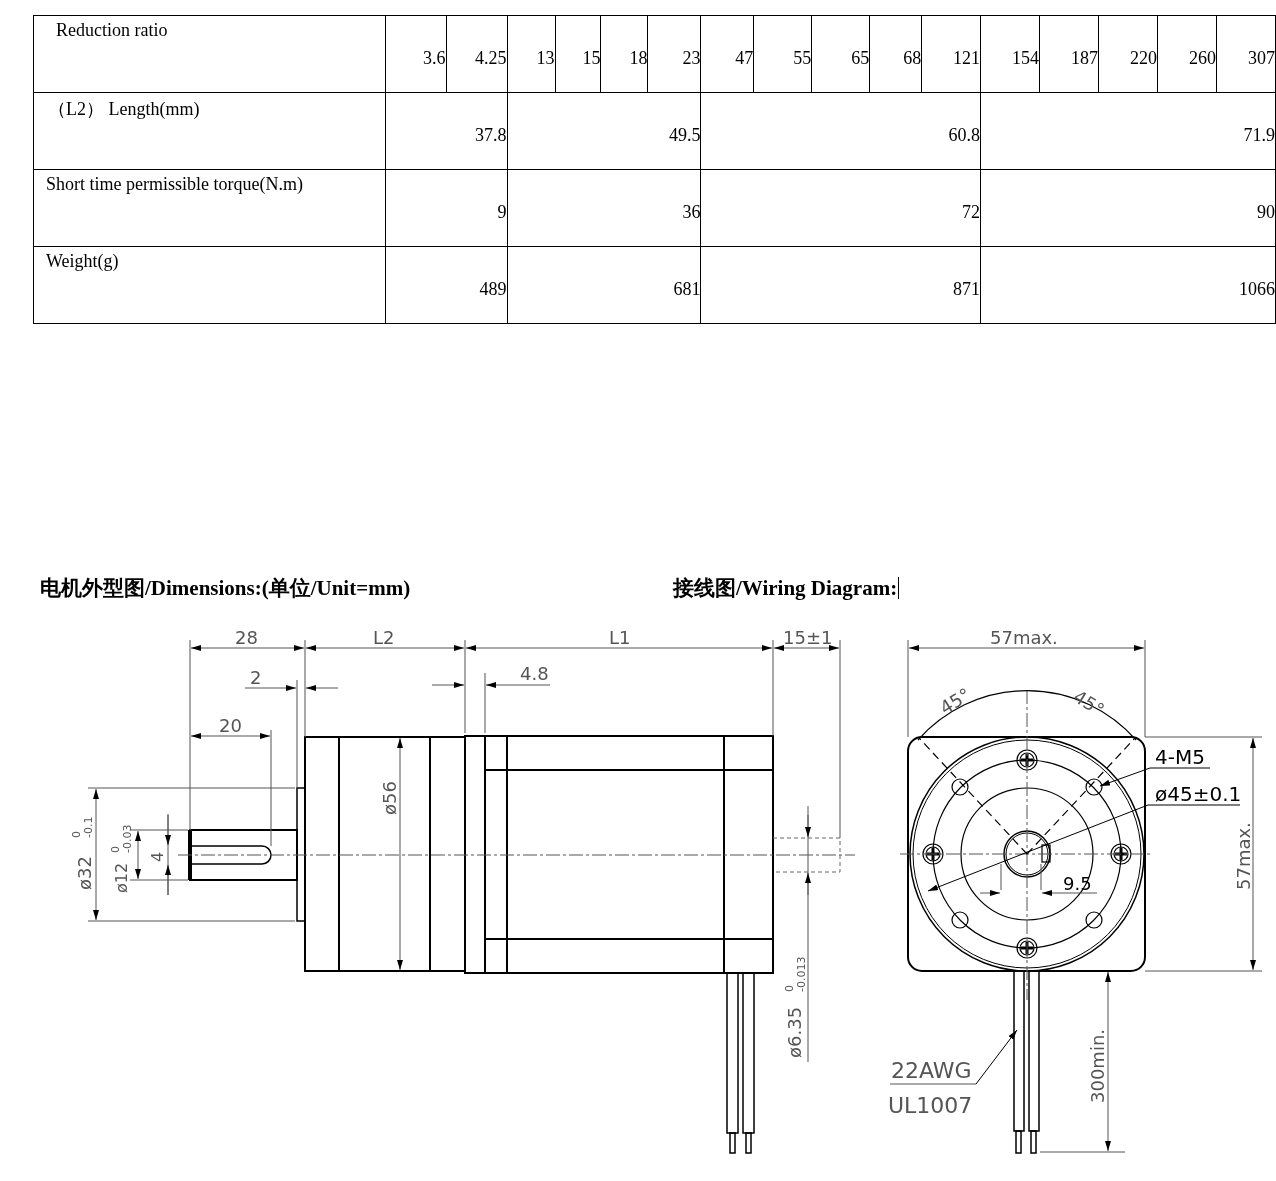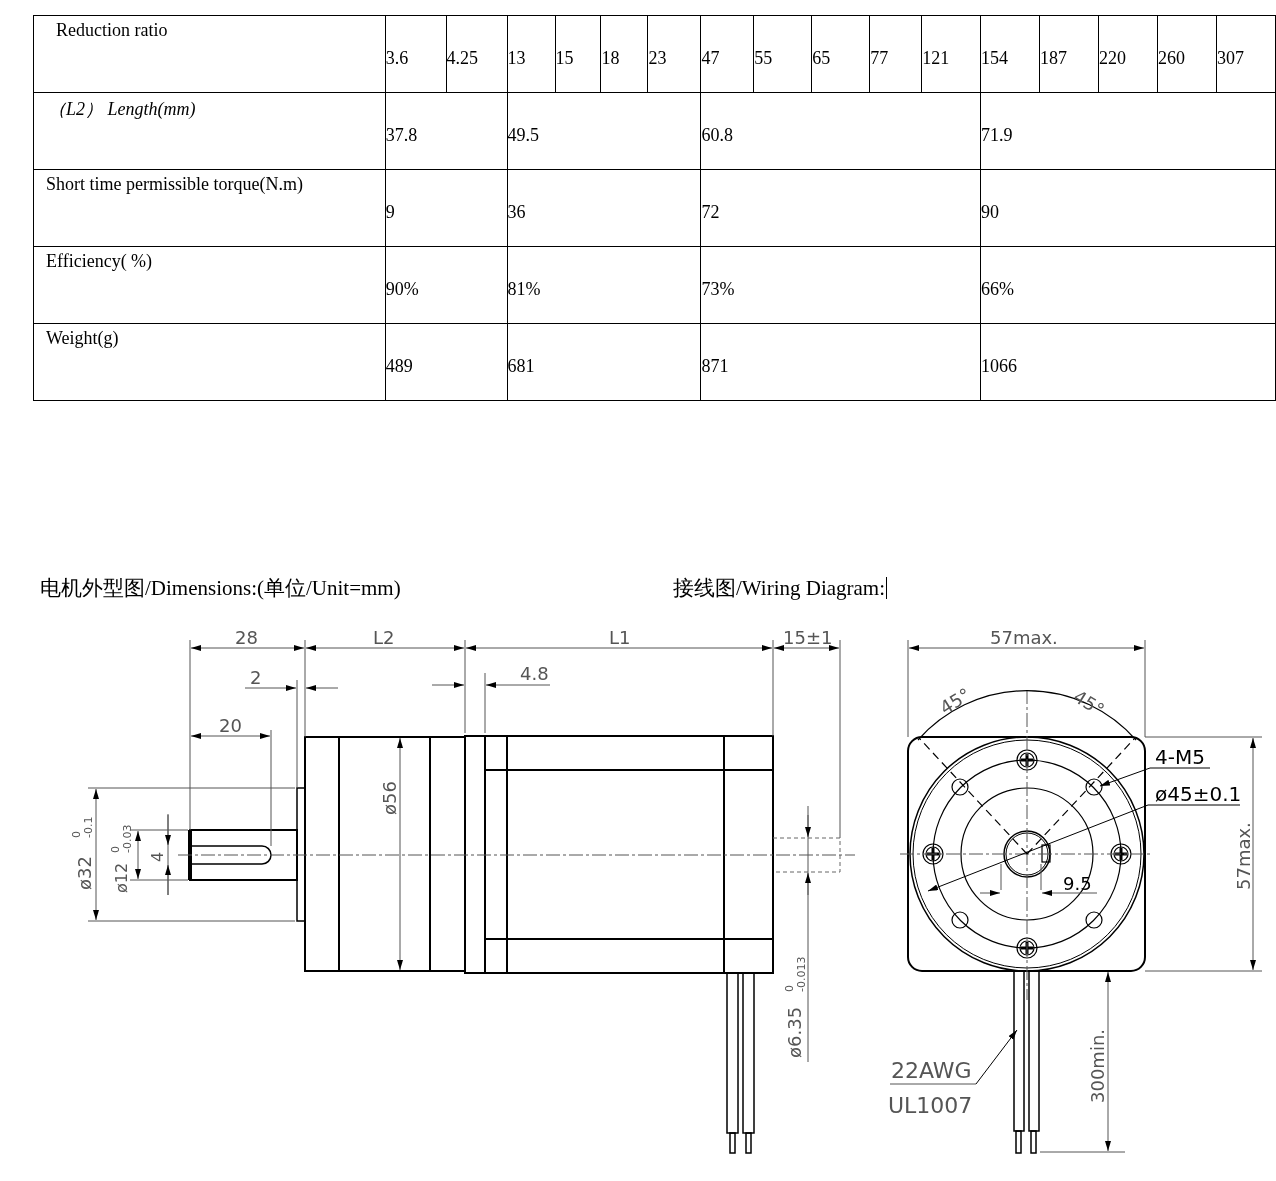--- a/index.html
+++ b/index.html
@@ -1,23 +1,23 @@
 <!DOCTYPE html>
 <html><head>
 <meta charset="utf-8">
 <style>
   html, body { margin:0; padding:0; background:#ffffff; }
   body { width:1276px; height:1181px; position:relative; overflow:hidden;
          font-family:"Liberation Serif", serif; color:#000; }
   .spec-table { position:absolute; left:33px; top:15px; border-collapse:collapse; table-layout:fixed; }
   .spec-table td { border:1px solid #000; padding:0; font-size:18px; height:68px; }
   .spec-table td.label { vertical-align:top; text-align:left; padding-top:4px; }
-  .spec-table td.val { text-align:left; vertical-align:middle; }
+  .spec-table td.val { text-align:right; vertical-align:middle; }
   .spec-table td.val.tall { padding-top:8px; }
-  .heading { position:absolute; top:574px; font-weight:normal; font-size:21px; white-space:nowrap; }
+  .heading { position:absolute; top:574px; font-weight:bold; font-size:21px; white-space:nowrap; }
   .caret { display:inline-block; width:1px; height:22px; background:#000; vertical-align:-4px; margin-left:1px; }
   svg.drawing { position:absolute; left:0; top:0; }
   svg text { font-family:"DejaVu Sans", sans-serif; fill:#555; }
 </style>
 </head>
 <body>
 
 <table class="spec-table">
   <colgroup>
     <col style="width:352px">
@@ -43,48 +43,41 @@
         <td class="label" style="padding-left: 22px;">Reduction ratio</td>
         <td class="val tall">3.6</td>
         <td class="val tall">4.25</td>
         <td class="val tall">13</td>
         <td class="val tall">15</td>
         <td class="val tall">18</td>
         <td class="val tall">23</td>
         <td class="val tall">47</td>
         <td class="val tall">55</td>
         <td class="val tall">65</td>
-        <td class="val tall">77</td>
+        <td class="val tall">68</td>
         <td class="val tall">121</td>
         <td class="val tall">154</td>
         <td class="val tall">187</td>
         <td class="val tall">220</td>
         <td class="val tall">260</td>
         <td class="val tall">307</td>
       </tr>
       <tr>
-        <td class="label" style="padding-left: 14px; font-style: italic;">（L2） Length(mm)</td>
+        <td class="label" style="padding-left: 14px;">（L2） Length(mm)</td>
         <td class="val tall" colspan="2">37.8</td>
         <td class="val tall" colspan="4">49.5</td>
         <td class="val tall" colspan="5">60.8</td>
         <td class="val tall" colspan="5">71.9</td>
       </tr>
       <tr>
         <td class="label" style="padding-left: 12px;">Short time permissible torque(N.m)</td>
         <td class="val tall" colspan="2">9</td>
         <td class="val tall" colspan="4">36</td>
         <td class="val tall" colspan="5">72</td>
         <td class="val tall" colspan="5">90</td>
-      </tr>
-      <tr>
-        <td class="label" style="padding-left: 12px;">Efficiency( %)</td>
-        <td class="val tall" colspan="2">90%</td>
-        <td class="val tall" colspan="4">81%</td>
-        <td class="val tall" colspan="5">73%</td>
-        <td class="val tall" colspan="5">66%</td>
       </tr>
       <tr>
         <td class="label" style="padding-left: 12px;">Weight(g)</td>
         <td class="val tall" colspan="2">489</td>
         <td class="val tall" colspan="4">681</td>
         <td class="val tall" colspan="5">871</td>
         <td class="val tall" colspan="5">1066</td>
       </tr>
     </tbody>
 </table>

